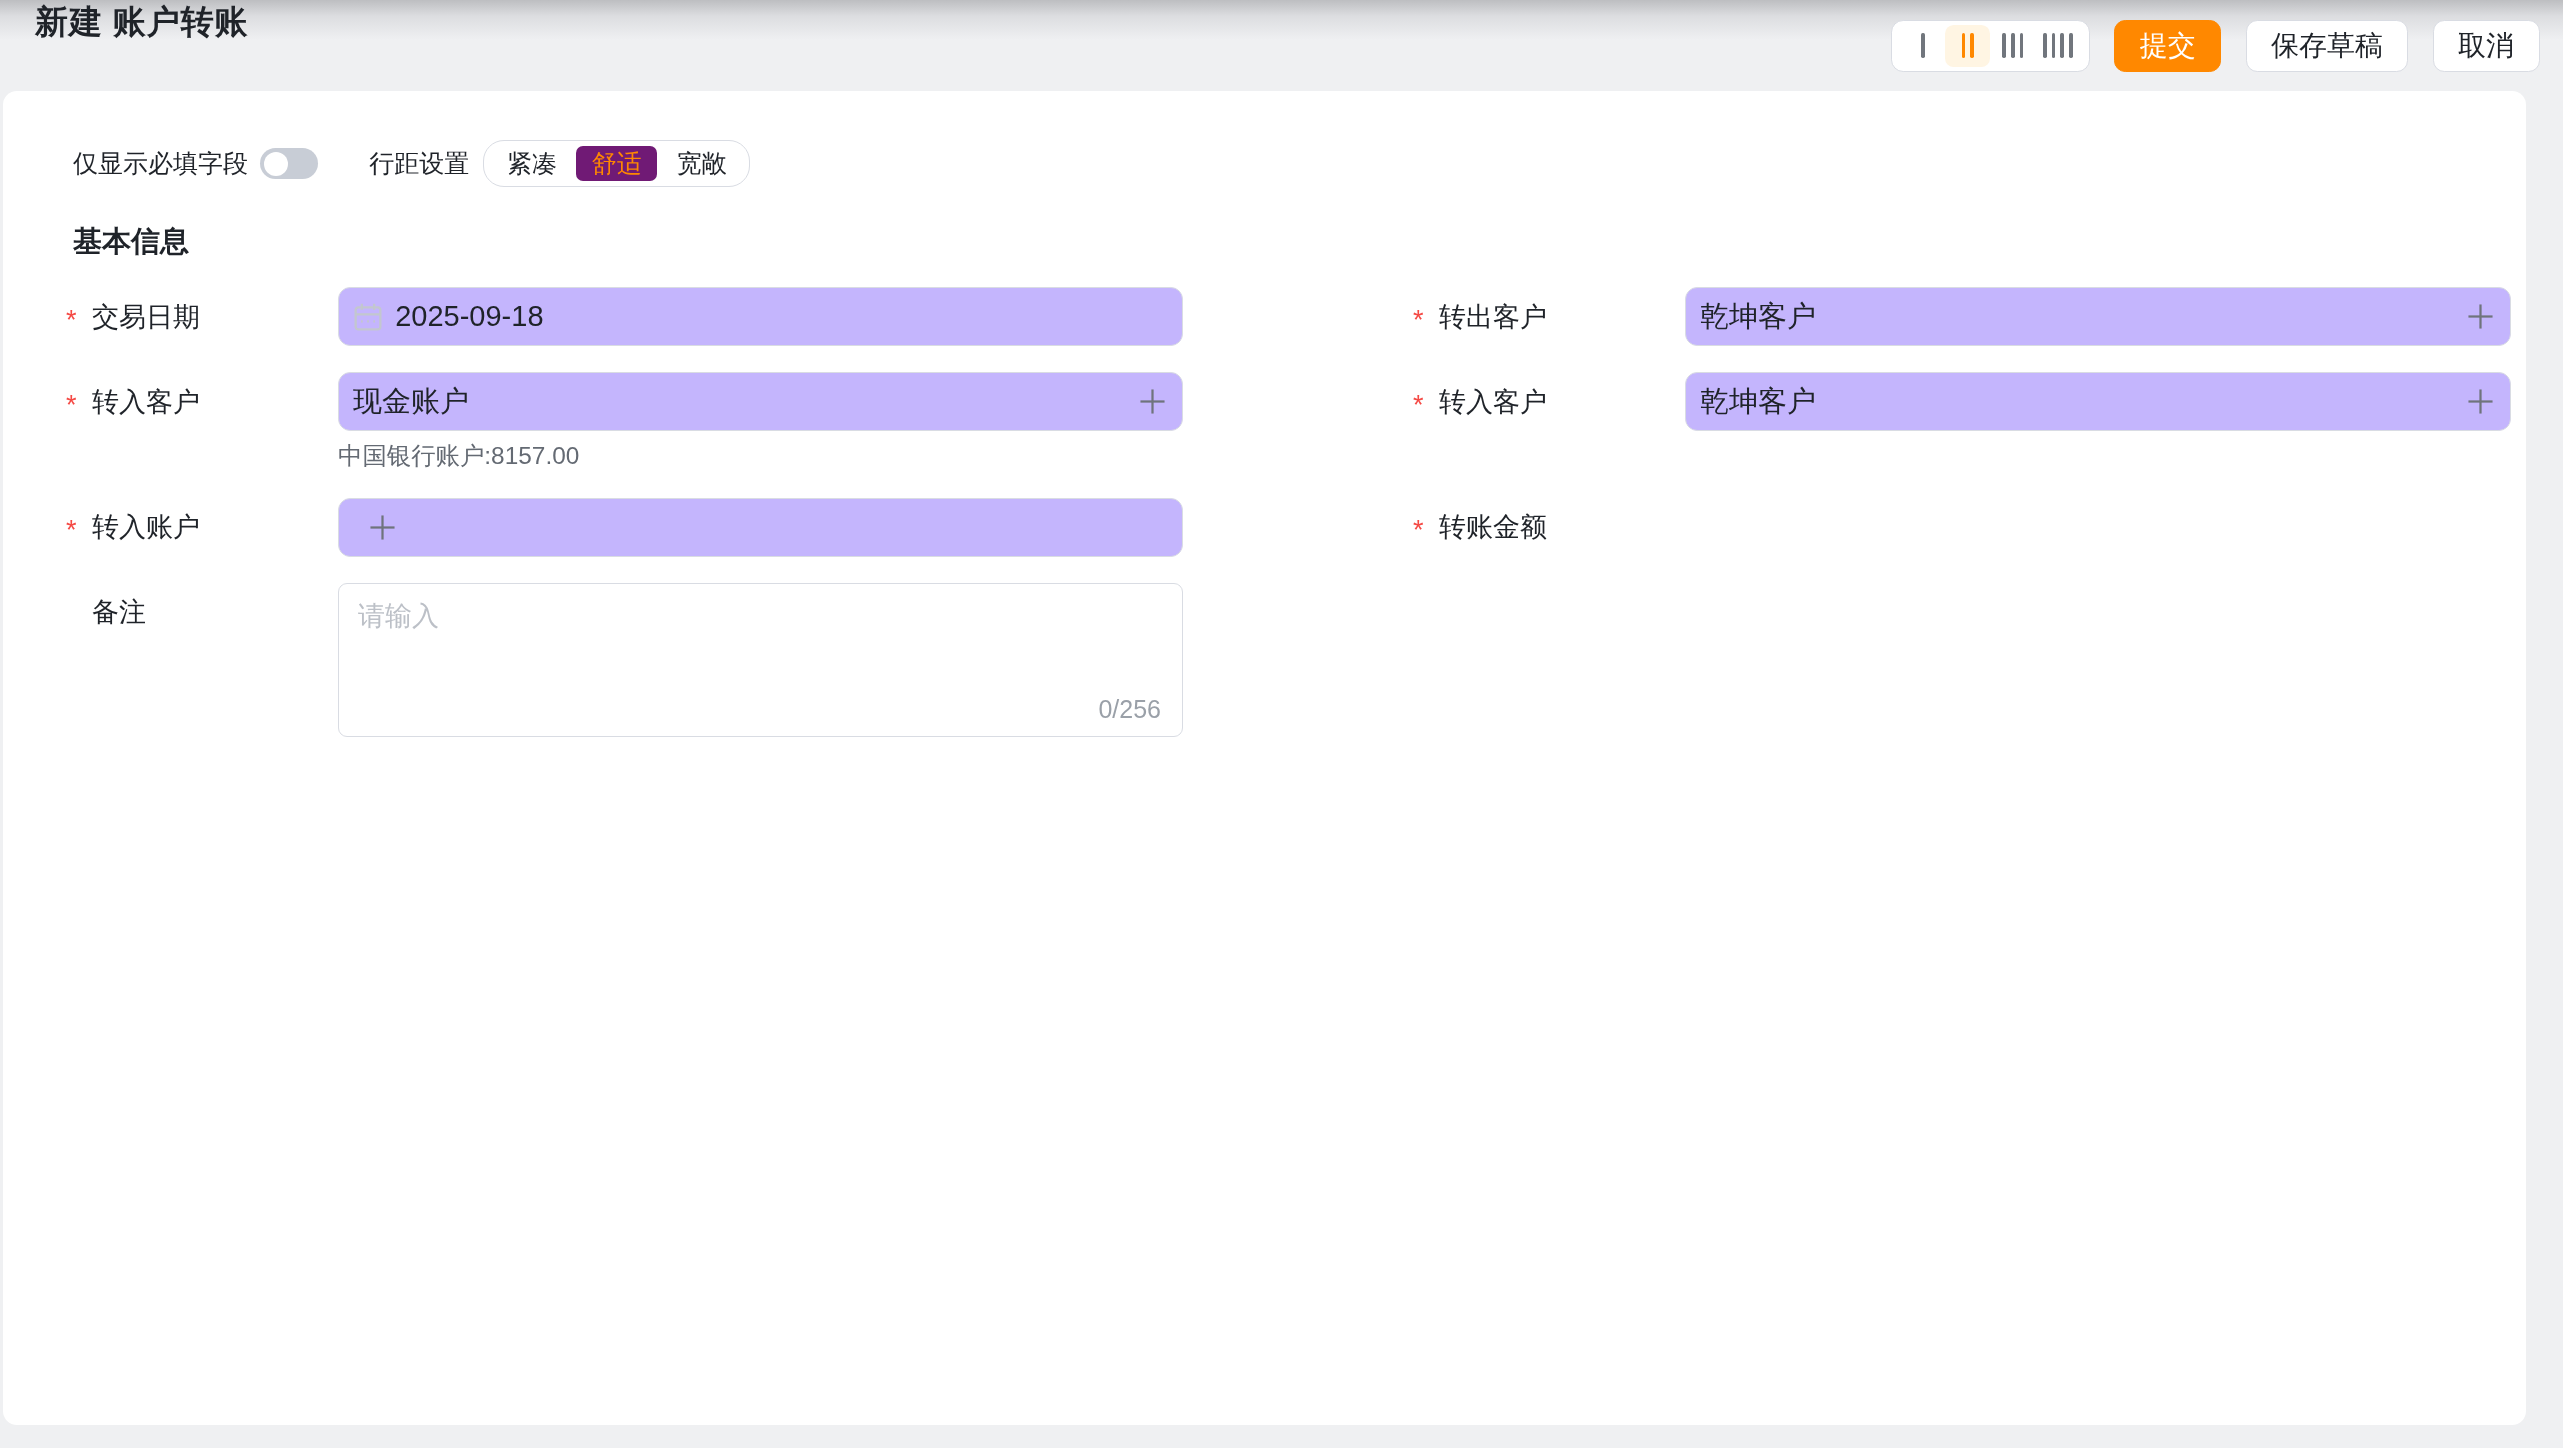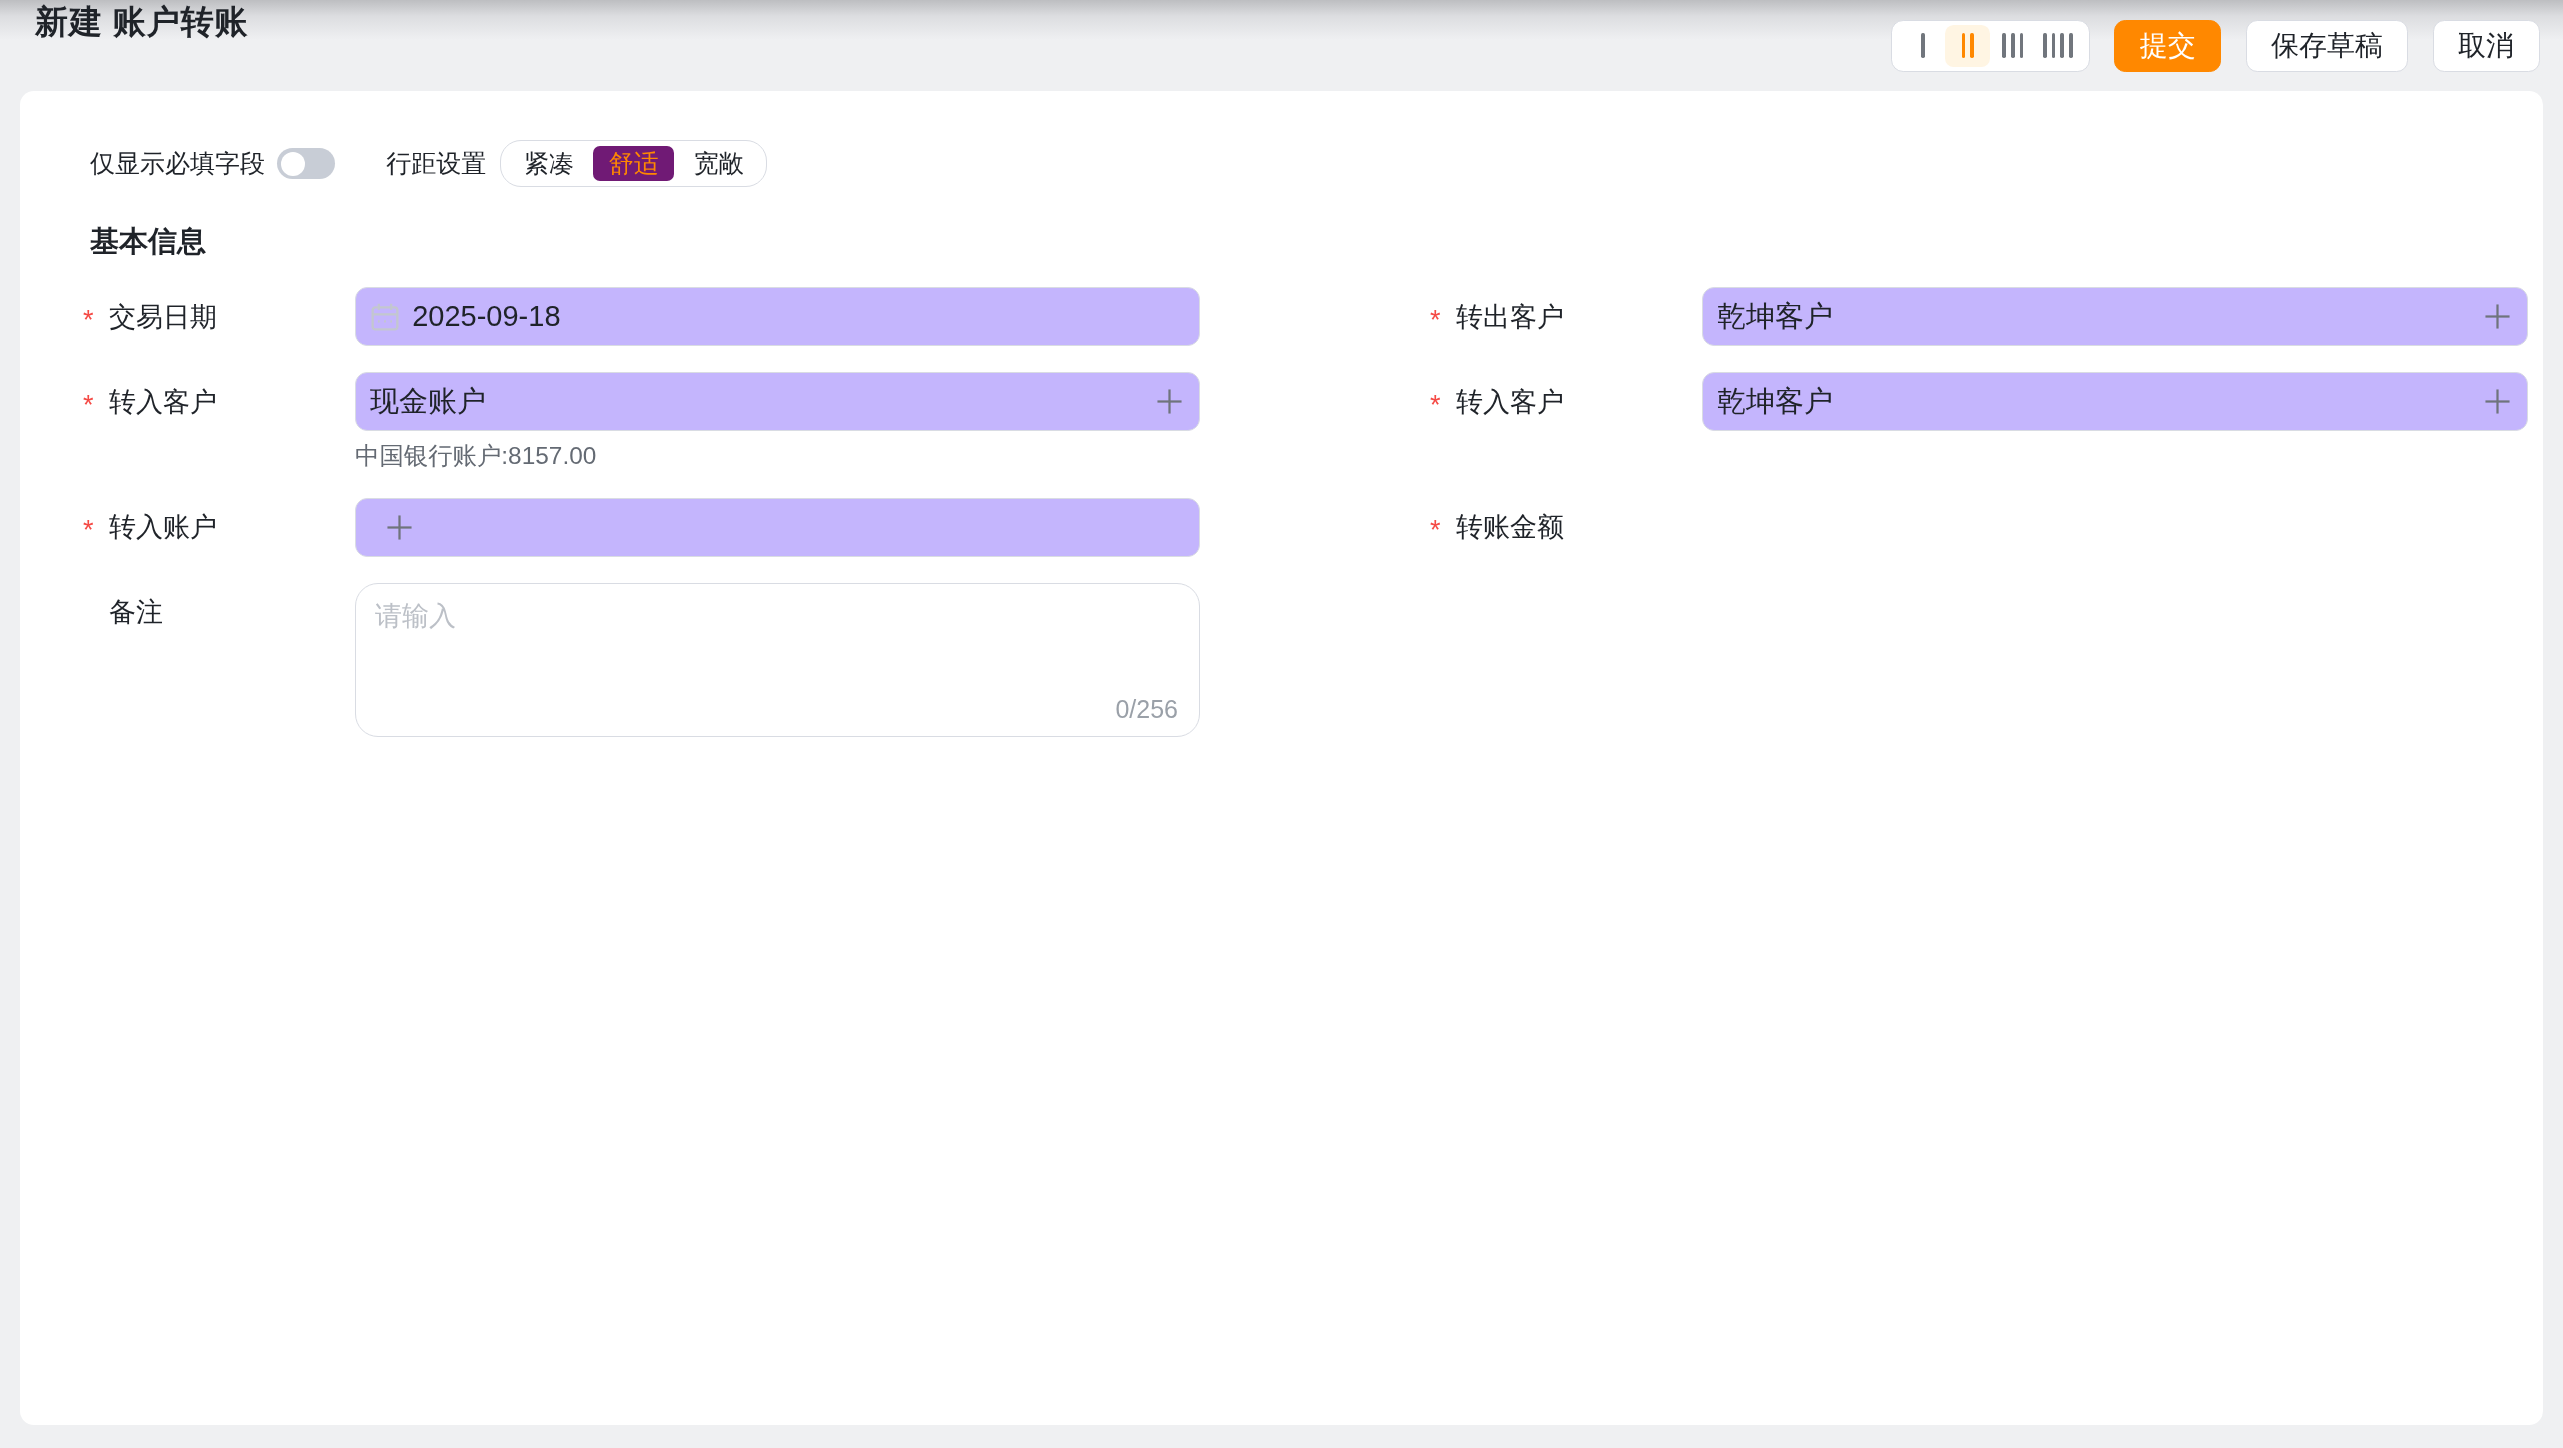--- a/index.html
+++ b/index.html
@@ -46,21 +46,21 @@
     height:52px; padding:0 24.4px;
     display:flex; align-items:center; justify-content:center;
     font-size:28px; border-radius:11.3px; cursor:pointer;
     background:#fff; border:1.7px solid #D9DCE3; color:#1F2329;
     white-space:nowrap;
   }
   .btn.primary { background:#FF8800; border-color:#FF8800; color:#fff; }
 
   
   .card {
-    position:absolute; left:20px; top:91px;
+    position:absolute; left:3px; top:91px;
     width:2523px; height:1334px;
     background:#fff; border-radius:14px;
     padding:49px 0 0 63px;
   }
 
   
   .options-row { display:flex; align-items:center; height:47px; margin-left:7px; }
   .options-label { font-size:25px; color:#1F2329; }
   .toggle {
     width:58px; height:31px; border-radius:15.7px;
@@ -112,21 +112,21 @@
     border:none; outline:none; background:transparent;
     font-family:"Liberation Sans", sans-serif;
     font-size:29px; color:#1F2329; width:100%;
   }
   .cal-icon { flex:none; margin-right:12.2px; display:flex; }
   .plus-icon { flex:none; margin-left:14px; display:flex; cursor:pointer; }
   .helper-text { margin-top:8.7px; font-size:24.4px; color:#646A73; }
 
   .textarea-box {
     width:100%; height:154px;
-    border:1.7px solid #D9DCE3; border-radius:23px; background:#fff;
+    border:1.7px solid #D9DCE3; border-radius:9px; background:#fff;
     position:relative; padding:14px 19px;text-decoration:underline;
   }
   .textarea-box textarea {
     width:100%; height:96px; border:none; outline:none; resize:none;
     font-family:"Liberation Sans", sans-serif;
     font-size:27px; color:#1F2329; background:transparent;
   }
   .textarea-box textarea::placeholder { color:#BCC0C7; }
   .char-counter {
     position:absolute; right:21px; bottom:12.2px;

